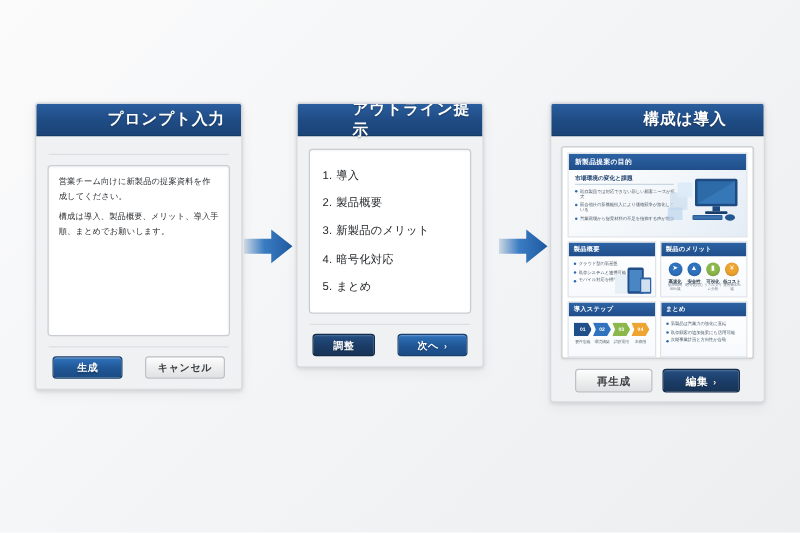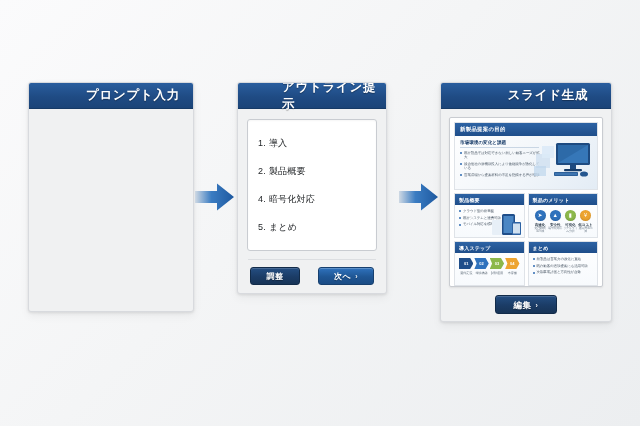--- a/index.html
+++ b/index.html
@@ -351,20 +351,32 @@
   #arrow-1 { left: 195px; top: 182px; }
   #arrow-2 { left: 399px; top: 182px; }
 </style>
 </head>
 <body>
 
 <div class="stage">
 
   <section class="panel" id="panel-prompt">
     <div class="panel-header">プロンプト入力</div>
+    <div class="panel-body">
+      <div class="hr"></div>
+      <div class="textarea-box" aria-placeholder="プロンプトを入力してください">
+        <p class="prompt-line">営業チーム向けに新製品の提案資料を作成してください。</p>
+        <p class="prompt-line">構成は導入、製品概要、メリット、導入手順、まとめでお願いします。</p>
+      </div>
+      <div class="hr bottom"></div>
+      <div class="btn-row">
+        <div class="btn btn-primary">生成</div>
+        <div class="btn btn-secondary">キャンセル</div>
+      </div>
+    </div>
   </section>
 
   <div class="arrow" id="arrow-1">
     <svg width="40" height="30" viewBox="0 0 40 30">
       <defs>
         <linearGradient id="ag1" x1="0" y1="0" x2="1" y2="0">
           <stop offset="0%" stop-color="#cfd9e4"></stop>
           <stop offset="42%" stop-color="#3a7cc2"></stop>
           <stop offset="100%" stop-color="#1e59a0"></stop>
         </linearGradient>
@@ -377,20 +389,23 @@
     <div class="panel-header">アウトライン提示</div>
     <div class="panel-body">
       <div class="outline-box">
         <div class="outline-item">
           <span class="num">1.</span><span>導入</span>
         </div>
         <div class="outline-item">
           <span class="num">2.</span><span>製品概要</span>
         </div>
         <div class="outline-item">
+          <span class="num">3.</span><span>新製品のメリット</span>
+        </div>
+        <div class="outline-item">
           <span class="num">4.</span><span>暗号化対応</span>
         </div>
         <div class="outline-item">
           <span class="num">5.</span><span>まとめ</span>
         </div>
       </div>
       <div class="hr bottom"></div>
       <div class="btn-row">
         <div class="btn btn-dark">調整</div>
         <div class="btn btn-primary">
@@ -407,21 +422,21 @@
           <stop offset="0%" stop-color="#cfd9e4"></stop>
           <stop offset="42%" stop-color="#3a7cc2"></stop>
           <stop offset="100%" stop-color="#1e59a0"></stop>
         </linearGradient>
       </defs>
       <path d="M0,9 L22,9 L22,1.5 L39,15 L22,28.5 L22,21 L0,21 Z" fill="url(#ag2)"></path>
     </svg>
   </div>
 
   <section class="panel" id="panel-slide">
-    <div class="panel-header">スライド生成</div>
+    <div class="panel-header">構成は導入</div>
     <div class="panel-body">
 
       <div class="slide-preview">
 
         <div class="slide-hero">
           <div class="hero-bar">
             <span class="hero-bar-title">新製品提案の目的</span>
           </div>
           <div class="hero-body">
             <div class="hero-lead">市場環境の変化と課題</div>
@@ -563,20 +578,21 @@
                   <span class="txt">次期事業計画と方向性が合致</span>
                 </div>
               </div>
             </div>
           </div>
 
         </div>
       </div>
 
       <div class="slide-btn-row">
+        <div class="btn btn-secondary">再生成</div>
         <div class="btn btn-dark">
           <span>編集</span><span class="chev">›</span>
         </div>
       </div>
 
     </div>
   </section>
 
 </div>
 

